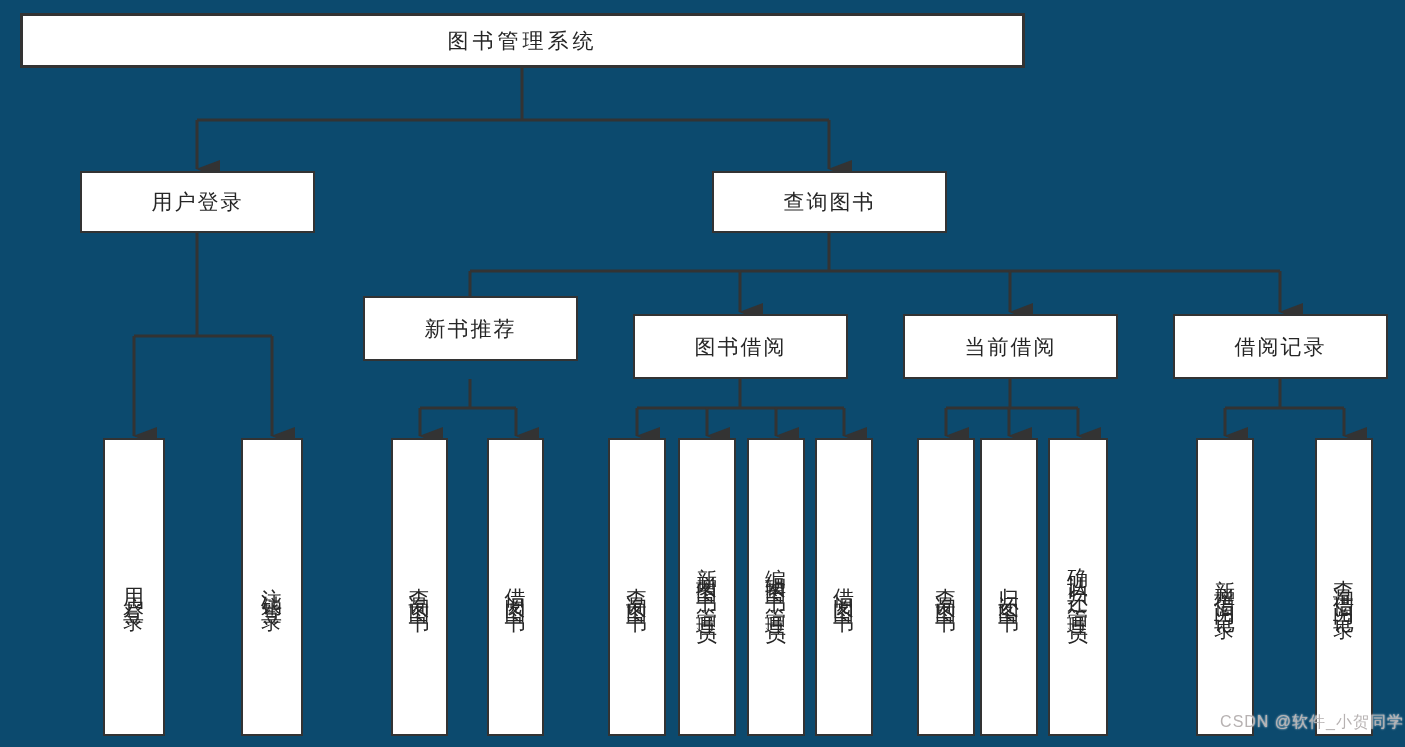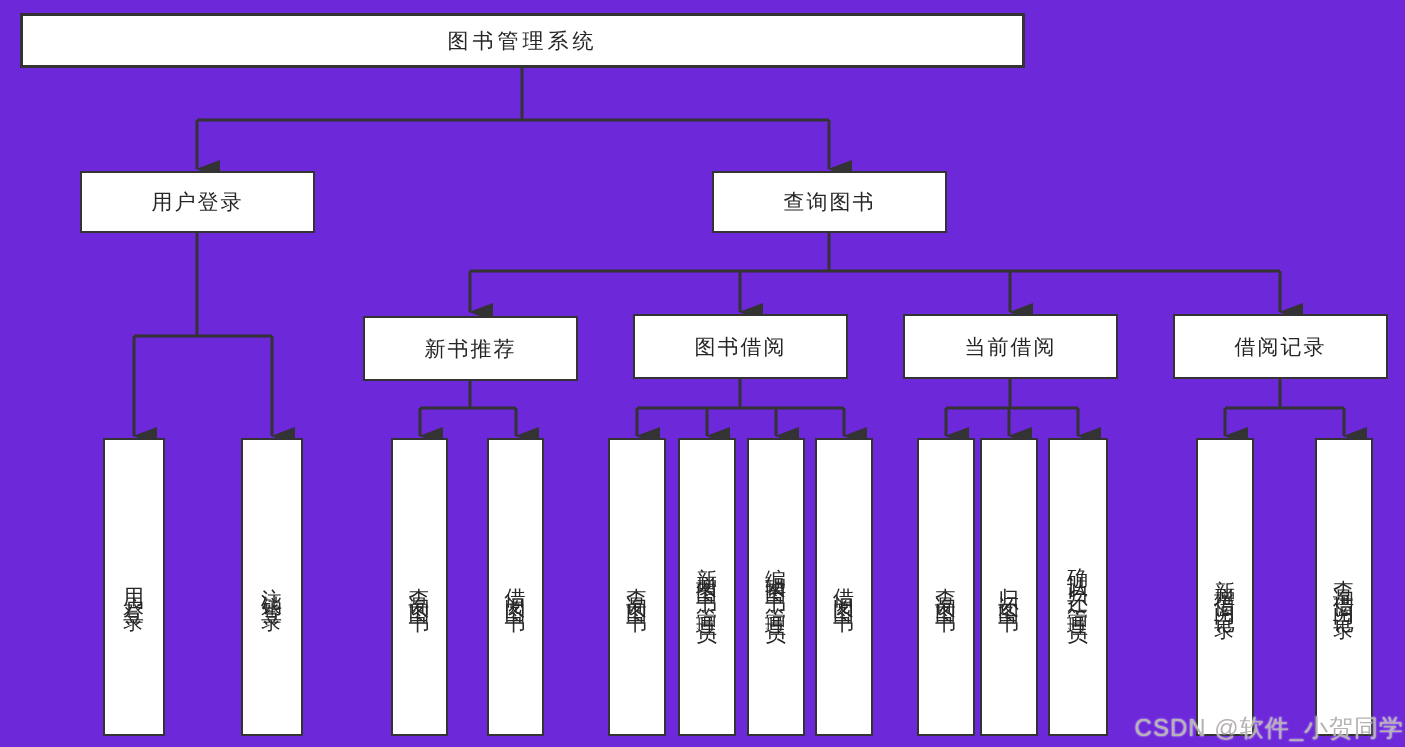--- a/index.html
+++ b/index.html
@@ -1,19 +1,19 @@
 <!DOCTYPE html>
 <html><head>
 <meta charset="utf-8">
 <style>
   html,body{margin:0;padding:0;background:#ffffff;}
   #canvas{
     position:relative;
     width:1405px;height:747px;
-    background:#6d28d9;
+    background:#0c4a6e;
     font-family:"Liberation Sans","DejaVu Sans",sans-serif;
     overflow:hidden;
   }
   #connectors{position:absolute;left:0;top:0;width:1405px;height:747px;}
   .node{
     position:absolute;
     background:#ffffff;
     border:2.5px solid #333333;
     display:flex;align-items:center;justify-content:center;
     color:#262626;
@@ -27,21 +27,21 @@
   .leaf .vtext{
     writing-mode:vertical-rl;
     text-orientation:mixed;
     letter-spacing:8px;
     font-size:21px;
     line-height:1;
   }
   #watermark{
     position:absolute;
     right:1px;top:712px;
-    font-size:24px;
+    font-size:16px;
     color:#b7b2b2;
     text-shadow:0 0 2px #ffffff;
     letter-spacing:1px;
     z-index:10;
     white-space:nowrap;
   }
 </style>
 </head>
 <body>
 
@@ -88,21 +88,21 @@
       <path d="M1225 408 V436" marker-end="url(#arrow)"></path>
       <path d="M1344 408 V436" marker-end="url(#arrow)"></path>
     </g>
   </svg>
 
   <div class="node root" style="left:20px;top:13px;width:1005px;height:55px;">图书管理系统</div>
 
   <div class="node" style="left:80px;top:171px;width:235px;height:62px;">用户登录</div>
   <div class="node" style="left:712px;top:171px;width:235px;height:62px;">查询图书</div>
 
-  <div class="node" style="left:363px;top:316px;width:215px;height:65px;">新书推荐</div>
+  <div class="node" style="left:363px;top:296px;width:215px;height:65px;">新书推荐</div>
   <div class="node" style="left:633px;top:314px;width:215px;height:65px;">图书借阅</div>
   <div class="node" style="left:903px;top:314px;width:215px;height:65px;text-align:right;">当前借阅</div>
   <div class="node" style="left:1173px;top:314px;width:215px;height:65px;">借阅记录</div>
 
   <div class="node leaf" style="left:103px;top:438px;width:62px;height:298px;">
     <span class="vtext">用户登录</span>
   </div>
   <div class="node leaf" style="left:241px;top:438px;width:62px;height:298px;">
     <span class="vtext">注销登录</span>
   </div>

